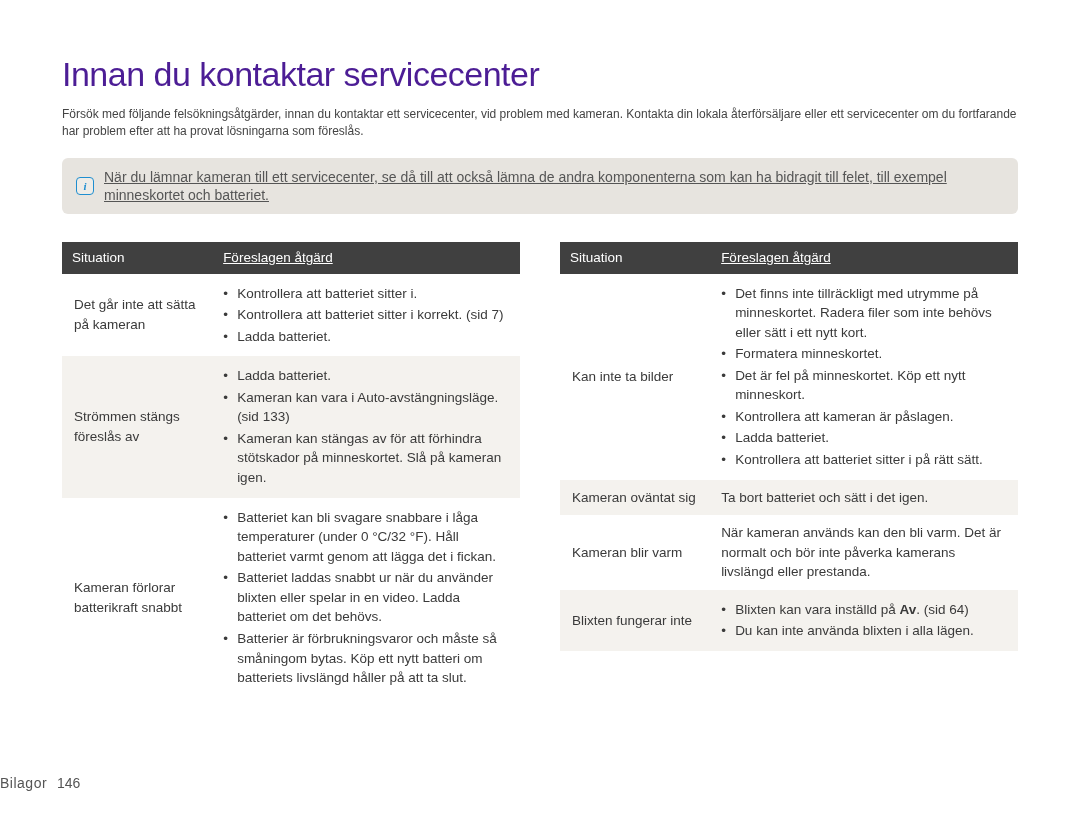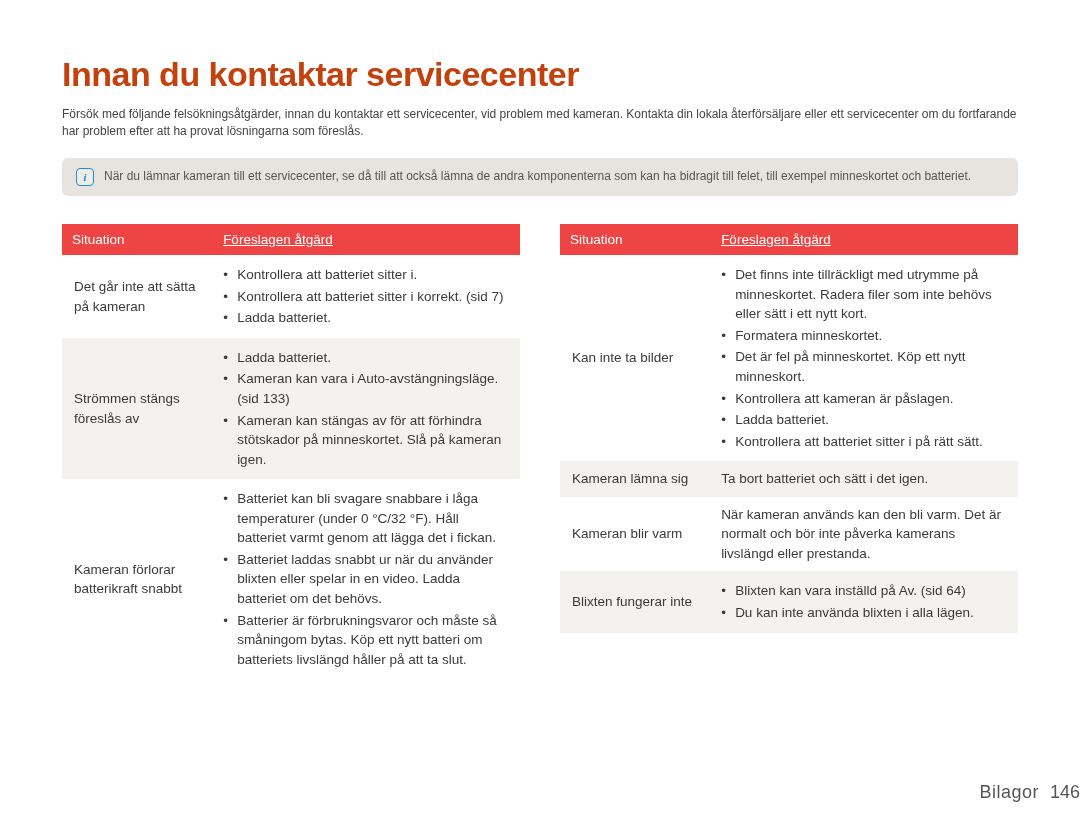--- a/index.html
+++ b/index.html
@@ -8,22 +8,22 @@
     height: 815px;
     background: #ffffff;
     font-family: Arial, Helvetica, sans-serif;
     color: #3a3a3a;
     overflow: hidden;
   }
   .page {
     padding: 55px 62px 0 62px;
   }
   h1 {
-    color: #c2410c;
-    font-weight: 700;
+    color: #4c1d95;
+    font-weight: 400;
     font-size: 34px;
     margin-bottom: 12px;
     letter-spacing: -0.5px;
   }
   .intro {
     font-size: 12px;
     line-height: 1.4;
     color: #444;
     margin-bottom: 18px;
   }
@@ -46,38 +46,39 @@
     align-items: center;
     justify-content: center;
     color: #1f8ed0;
     font-style: italic;
     font-size: 11px;
     font-weight: bold;
     font-family: Georgia, serif;
     background: #eeece7;
   }
   .note-text {
-    font-size: 12px;
+    font-size: 14px;
     line-height: 1.3;
     color: #555;
+    text-decoration: underline;
   }
   .columns {
     display: flex;
     gap: 40px;
   }
   .col { flex: 1; }
 
   table {
     width: 100%;
     border-collapse: collapse;
     font-size: 13.5px;
     line-height: 1.45;
   }
   th {
-    background: #ef4444;
+    background: #404040;
     color: #fff;
     text-align: left;
     font-weight: 400;
     padding: 6px 10px;
   }
   th.col-sit { width: 33%; }
   th.col-act { width: 67%; text-decoration: underline; }
   tbody tr.alt { background: #f4f2ee; }
   td {
     vertical-align: middle;
@@ -98,27 +99,27 @@
   ul.actions > li:before {
     content: "•";
     position: absolute;
     left: 0;
     top: 0;
   }
 
   .footer {
     position: absolute;
     width: 1080px;
-    bottom: 12px;
-    text-align: right;
-    font-size: 18px;
+    bottom: 24px;
+    text-align: left;
+    font-size: 14px;
     color: #555;
   }
   .footer .label { letter-spacing: 0.5px; margin-right: 6px; }
-  .strong-in { font-weight: 400; }
+  .strong-in { font-weight: 700; }
 </style>
 </head>
 <body>
 
 <div class="page">
   <h1>Innan du kontaktar servicecenter</h1>
 
   <p class="intro">Försök med följande felsökningsåtgärder, innan du kontaktar ett servicecenter, vid problem med kameran. Kontakta din lokala återförsäljare eller ett servicecenter om du fortfarande har problem efter att ha provat lösningarna som föreslås.</p>
 
   <div class="note-box">
@@ -185,21 +186,21 @@
                   <li>Det finns inte tillräckligt med utrymme på minneskortet. Radera filer som inte behövs eller sätt i ett nytt kort.</li>
                   <li>Formatera minneskortet.</li>
                   <li>Det är fel på minneskortet. Köp ett nytt minneskort.</li>
                   <li>Kontrollera att kameran är påslagen.</li>
                   <li>Ladda batteriet.</li>
                   <li>Kontrollera att batteriet sitter i på rätt sätt.</li>
                 </ul>
               </td>
             </tr>
             <tr class="alt">
-              <td class="sit">Kameran lämna sig</td>
+              <td class="sit">Kameran oväntat sig</td>
               <td>Ta bort batteriet och sätt i det igen.</td>
             </tr>
             <tr>
               <td class="sit">Kameran blir varm</td>
               <td>När kameran används kan den bli varm. Det är normalt och bör inte påverka kamerans livslängd eller prestanda.</td>
             </tr>
             <tr class="alt">
               <td class="sit">Blixten fungerar inte</td>
               <td>
                 <ul class="actions">

